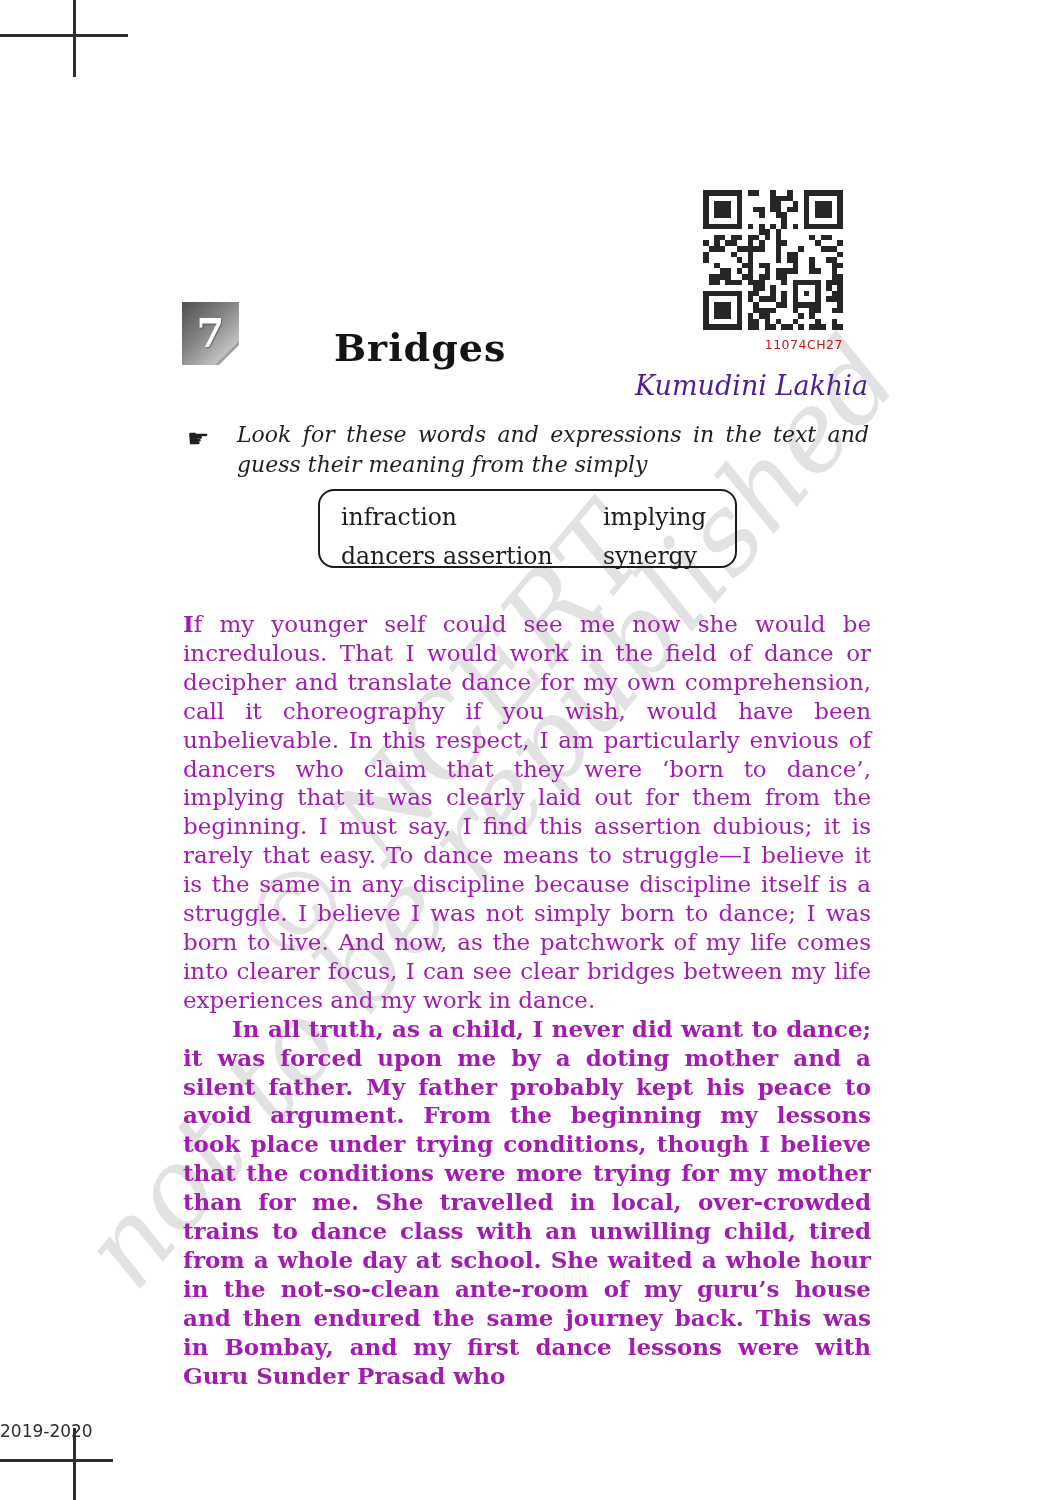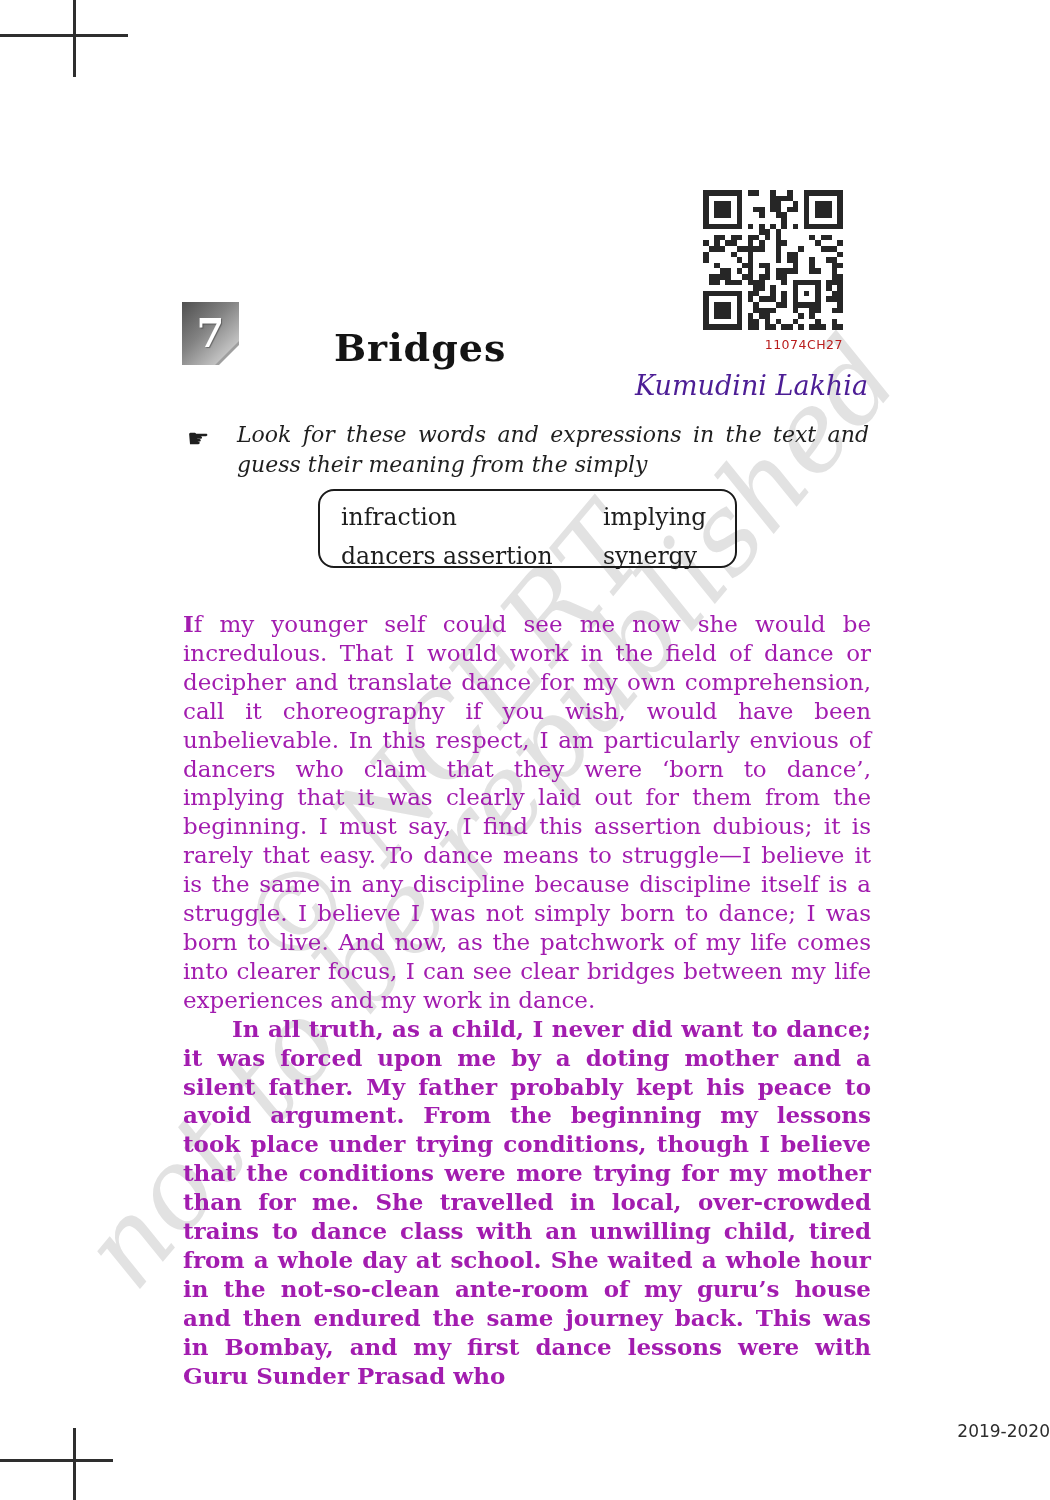--- a/index.html
+++ b/index.html
@@ -79,21 +79,21 @@
   
   .body-text {
     position:absolute; left:183px; top:610px; width:688px;
     font-size:23px; line-height:28.9px; text-align:justify; color:#a21caf;
   }
   .body-text p { margin:0; }
   .body-text .lead { font-weight:bold; }
   .body-text .indent { text-indent:49px;font-weight:bold; }
 
   .footer {
-    position:absolute; left:0; top:1421px; width:1050px; text-align:right;
+    position:absolute; left:0; top:1421px; width:1050px; text-align:left;
     font-family:"DejaVu Sans", sans-serif; font-size:17px; color:#2d2d2d;
   }
 </style>
 </head>
 <body>
 
 <div class="page">
 
   <div class="crop tl-v"></div>
   <div class="crop tl-h"></div>

